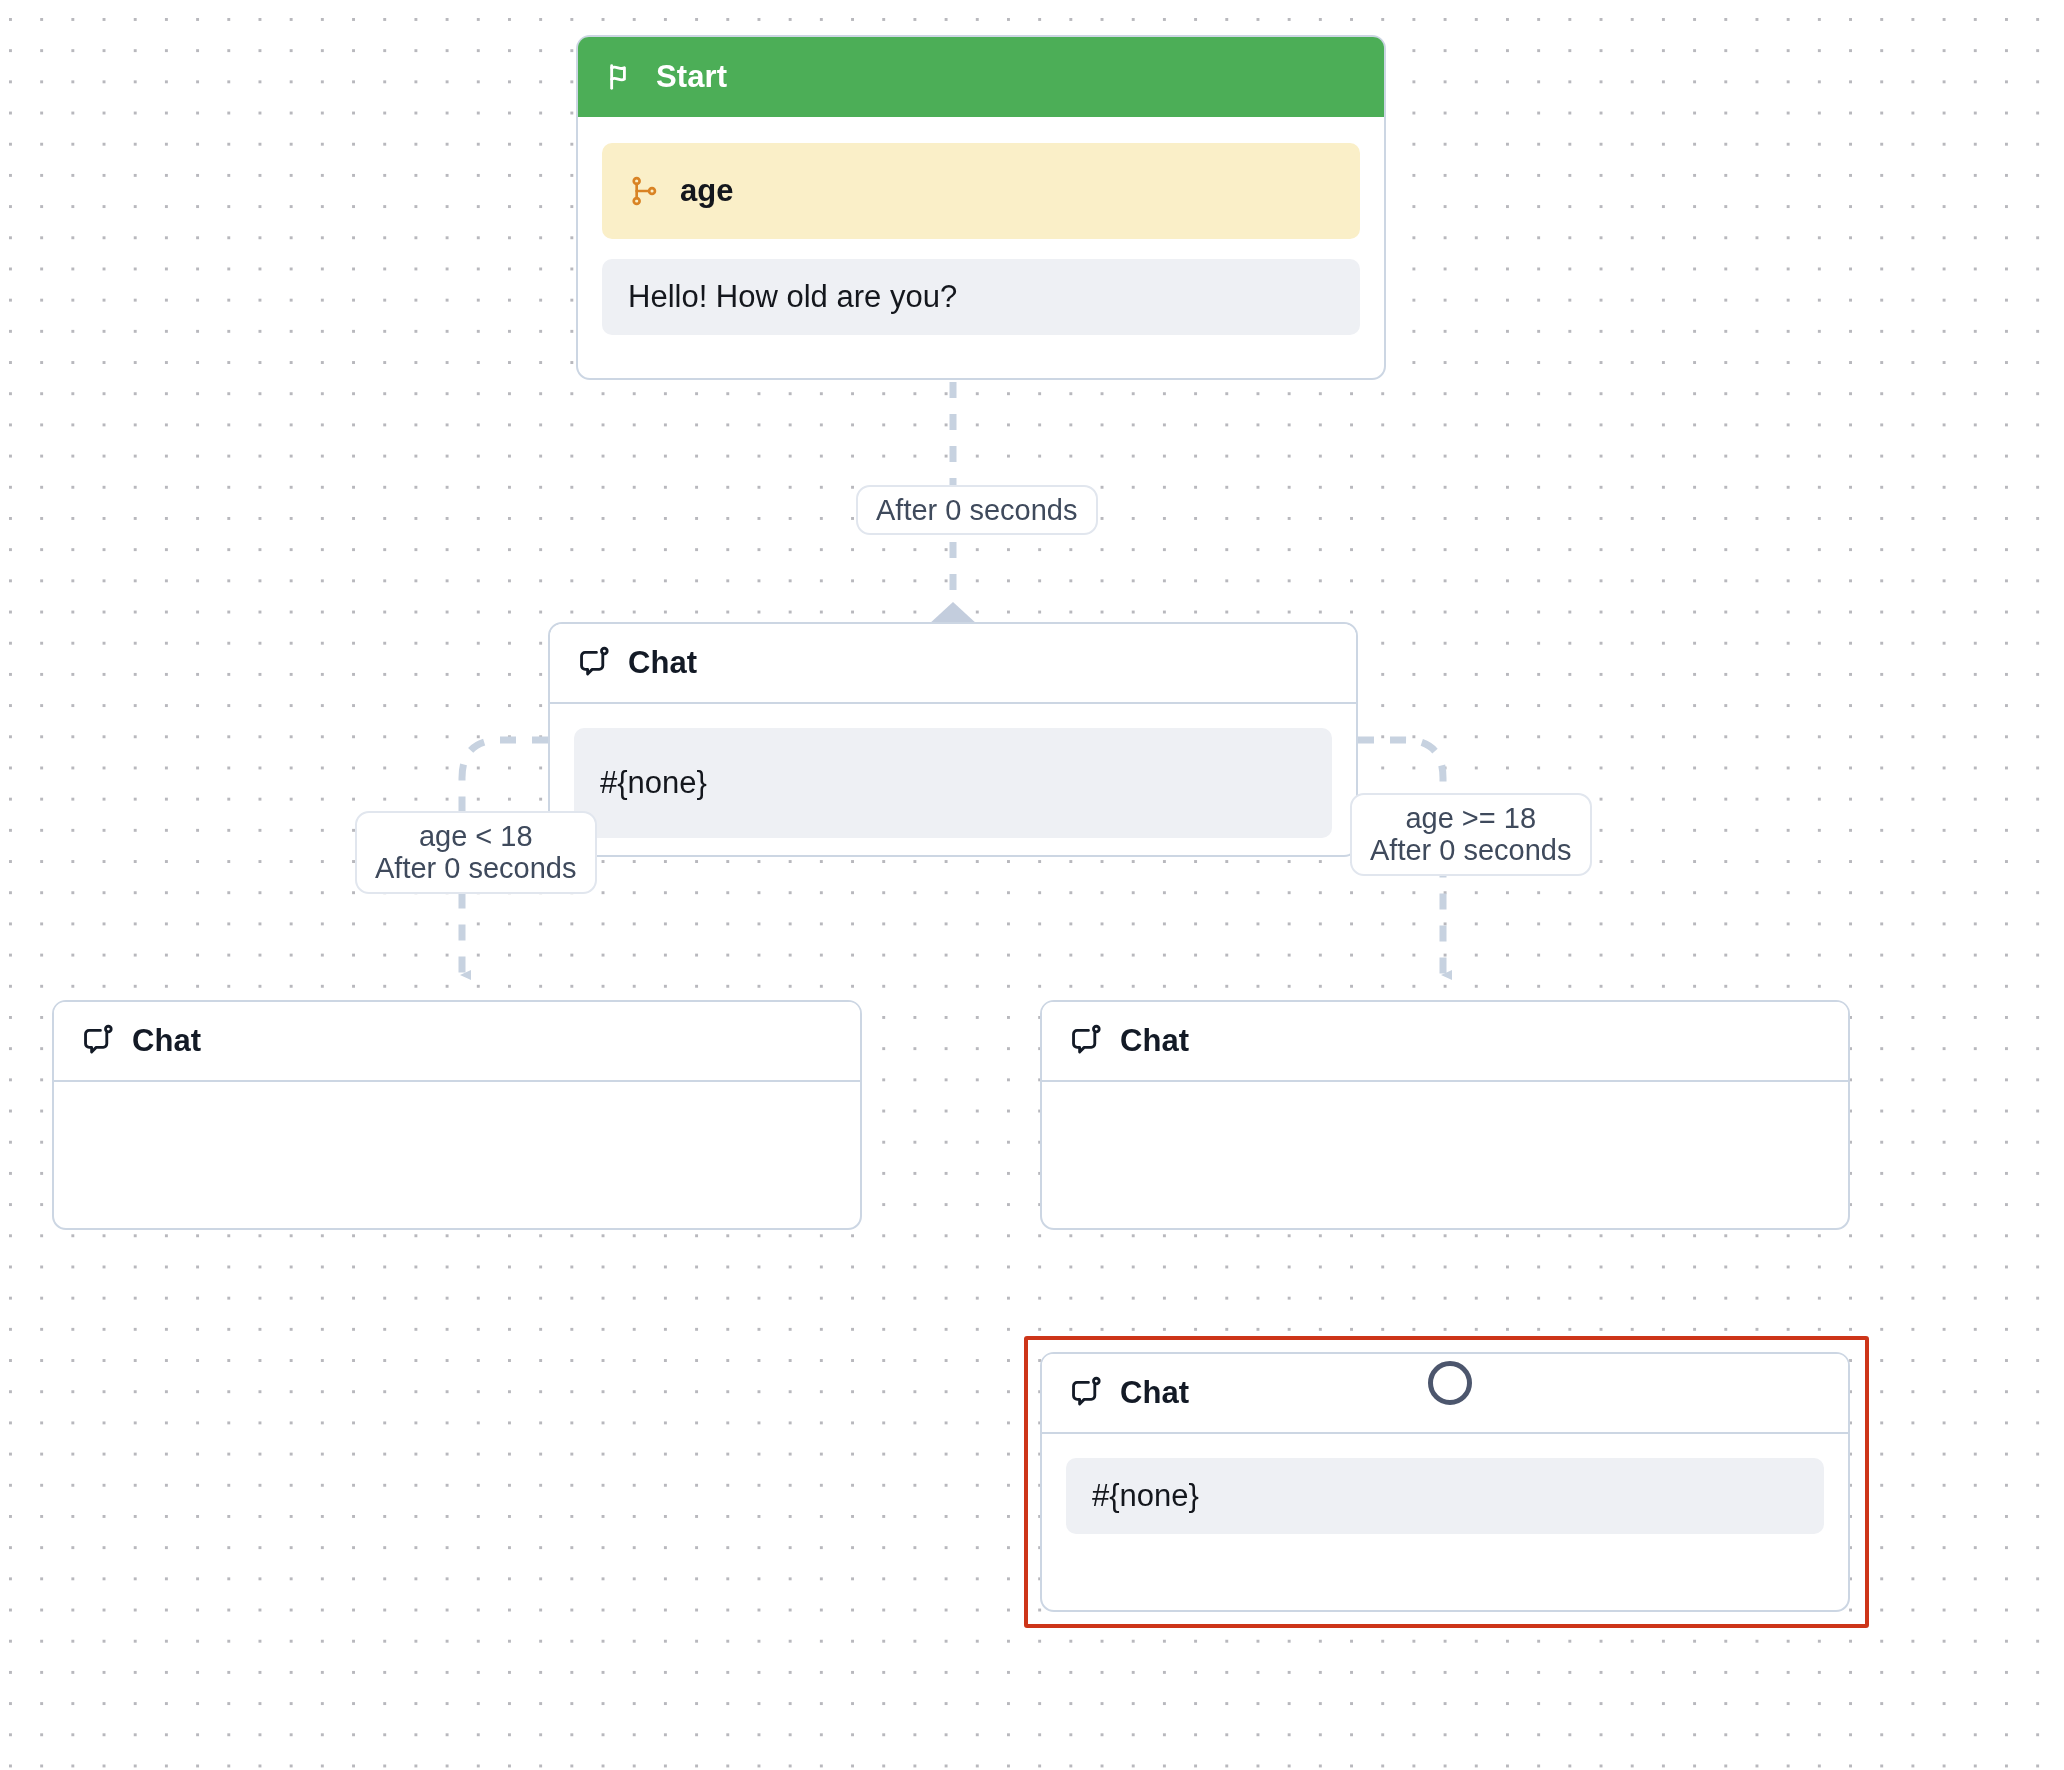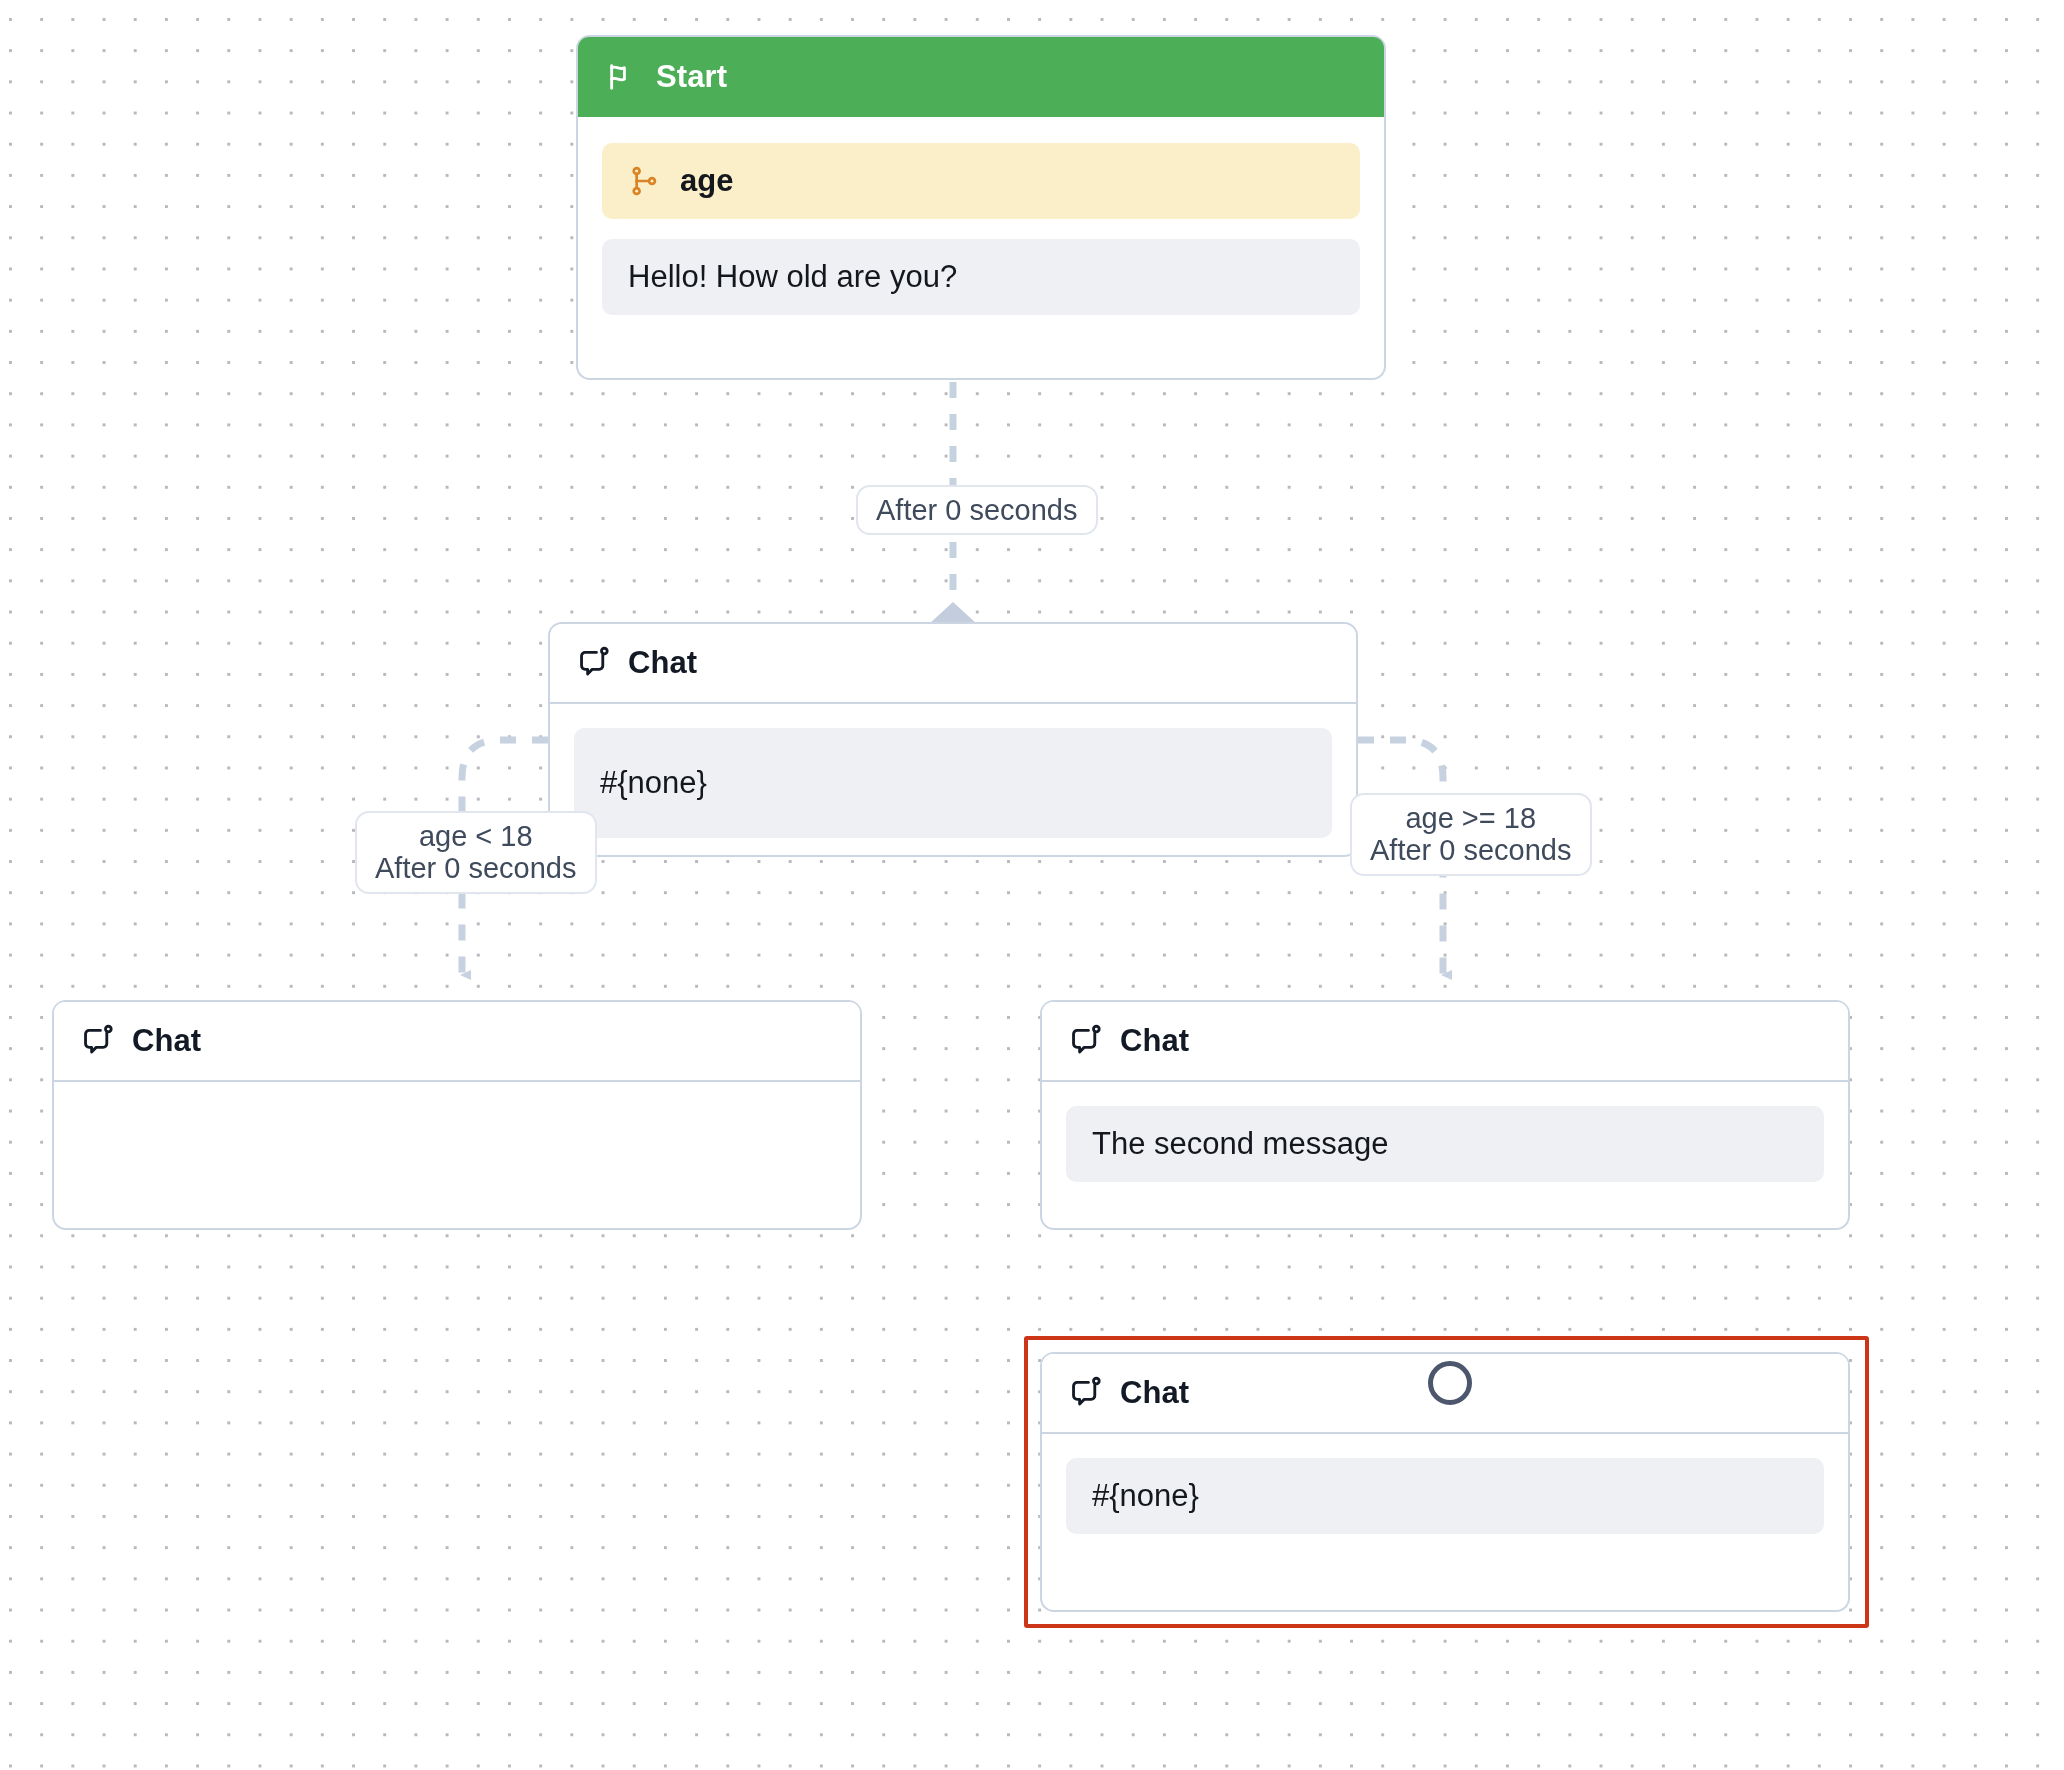--- a/index.html
+++ b/index.html
@@ -82,21 +82,21 @@
   .node-body.start-body {
     padding: 26px 24px 24px 24px;
   }
 
   .var-chip {
     display: flex;
     align-items: center;
     gap: 20px;
     background: #faefc8;
     border-radius: 10px;
-    height: 76px;
+    height: 96px;
     padding: 0 26px;
     box-sizing: border-box;
   }
   .var-chip-label {
     font-size: 31px;
     font-weight: 700;
     color: #14171d;
   }
 
   .msg-box {
@@ -256,23 +256,20 @@
   <div class="node" id="node-chat-right">
     <div class="node-header plain">
       <span class="icon">
         <svg width="34" height="34" viewBox="0 0 24 24" fill="none" stroke="#131a26" stroke-width="2" stroke-linecap="round" stroke-linejoin="round">
           <path d="M17.5 6.2V14a2.5 2.5 0 0 1-2.5 2.5H10l-3.2 3.2V16.5H5A2.5 2.5 0 0 1 2.5 14V7A2.5 2.5 0 0 1 5 4.5h8"></path>
           <circle cx="18.6" cy="3.6" r="2"></circle>
         </svg>
       </span>
       <span class="node-title">Chat</span>
     </div>
-    <div class="node-body">
-      <div class="msg-box">The second message</div>
-    </div>
   </div>
 
   <div class="selection-frame" id="selection-frame-1"></div>
 
   <div class="node" id="node-chat-sel">
     <div class="node-header plain">
       <span class="icon">
         <svg width="34" height="34" viewBox="0 0 24 24" fill="none" stroke="#131a26" stroke-width="2" stroke-linecap="round" stroke-linejoin="round">
           <path d="M17.5 6.2V14a2.5 2.5 0 0 1-2.5 2.5H10l-3.2 3.2V16.5H5A2.5 2.5 0 0 1 2.5 14V7A2.5 2.5 0 0 1 5 4.5h8"></path>
           <circle cx="18.6" cy="3.6" r="2"></circle>

